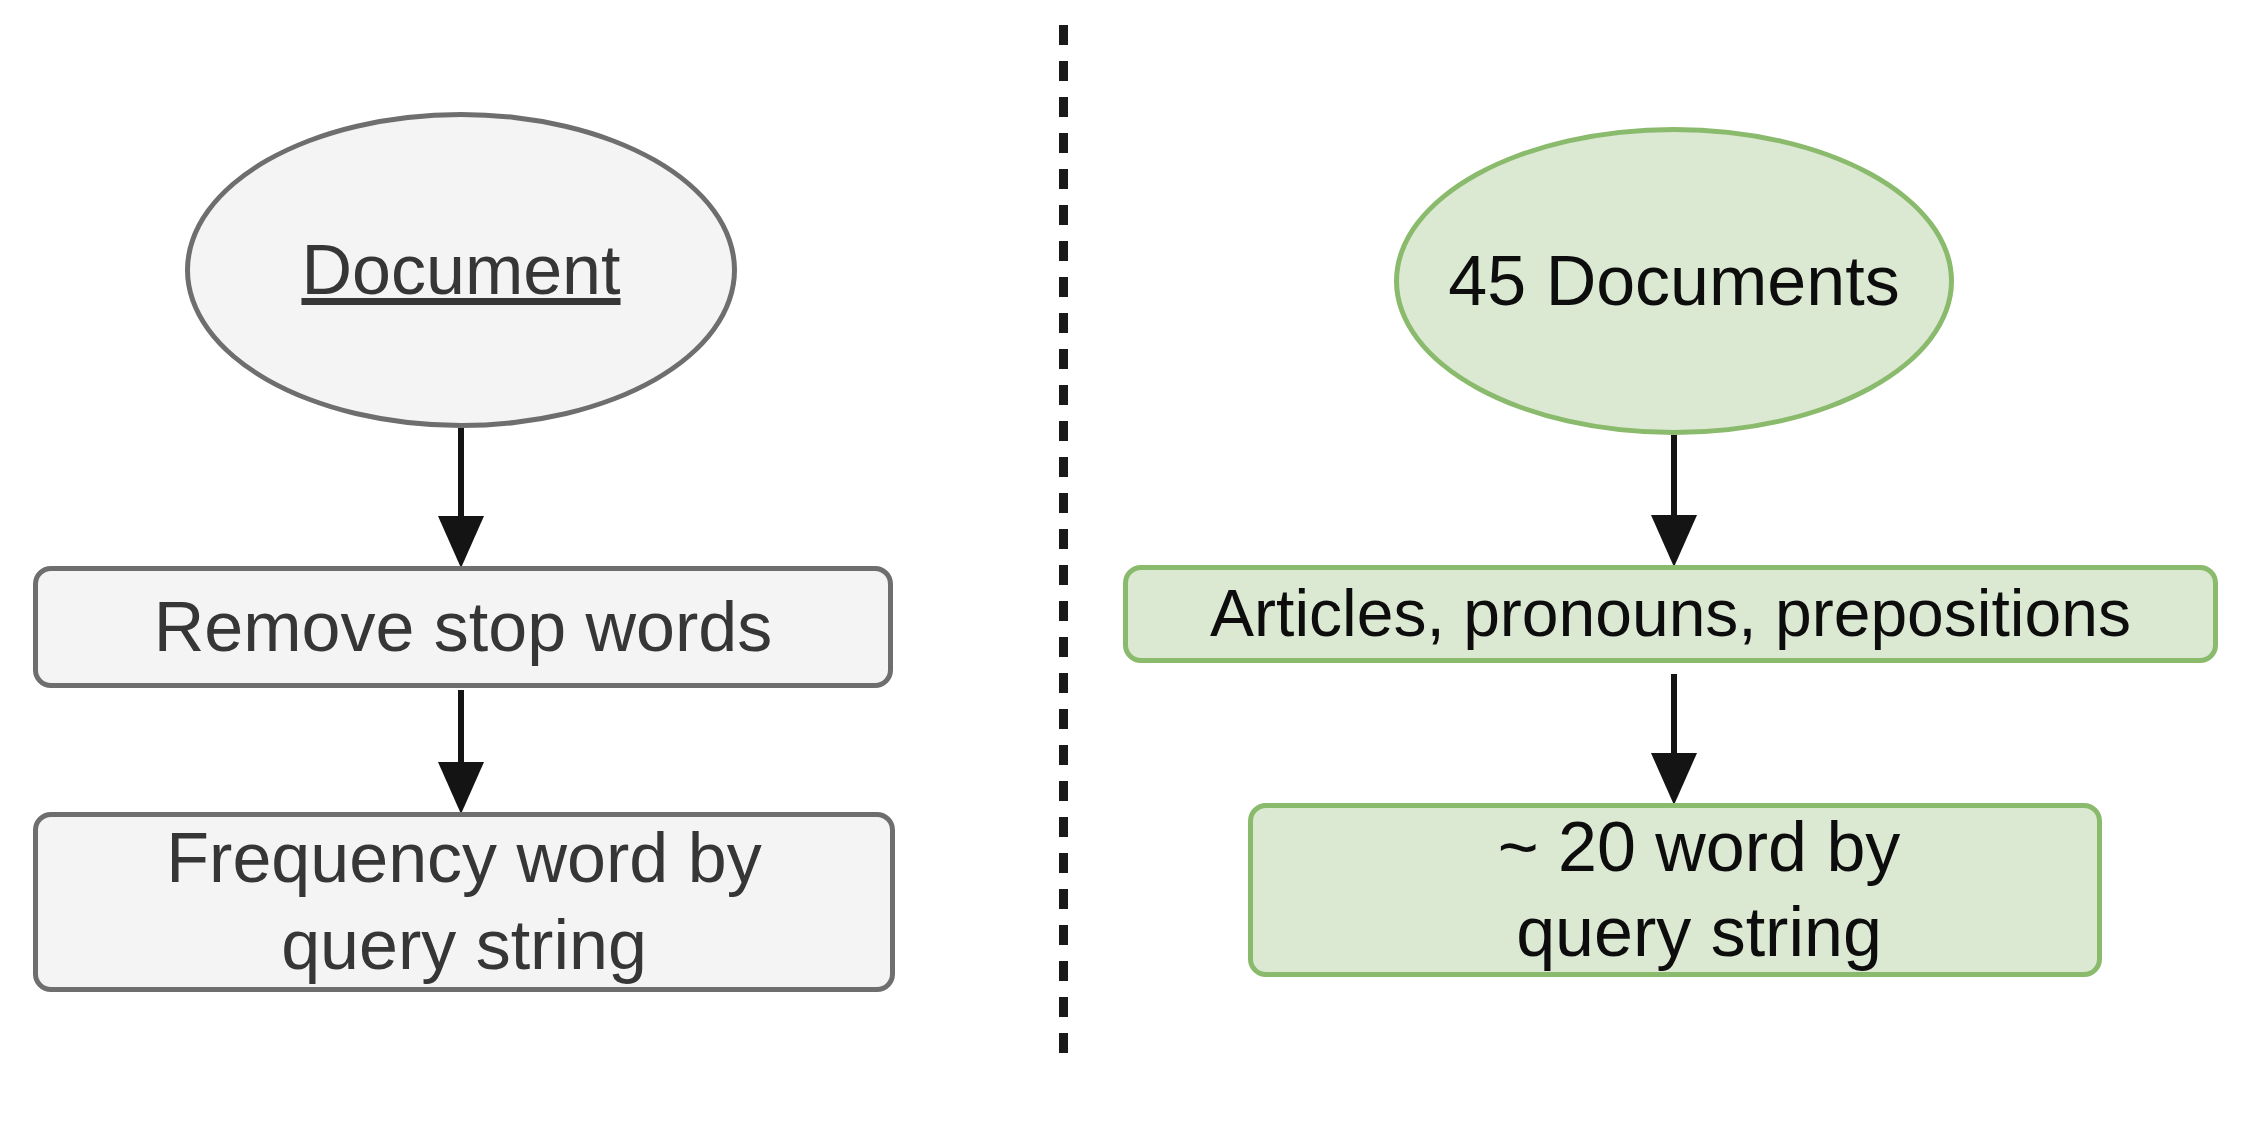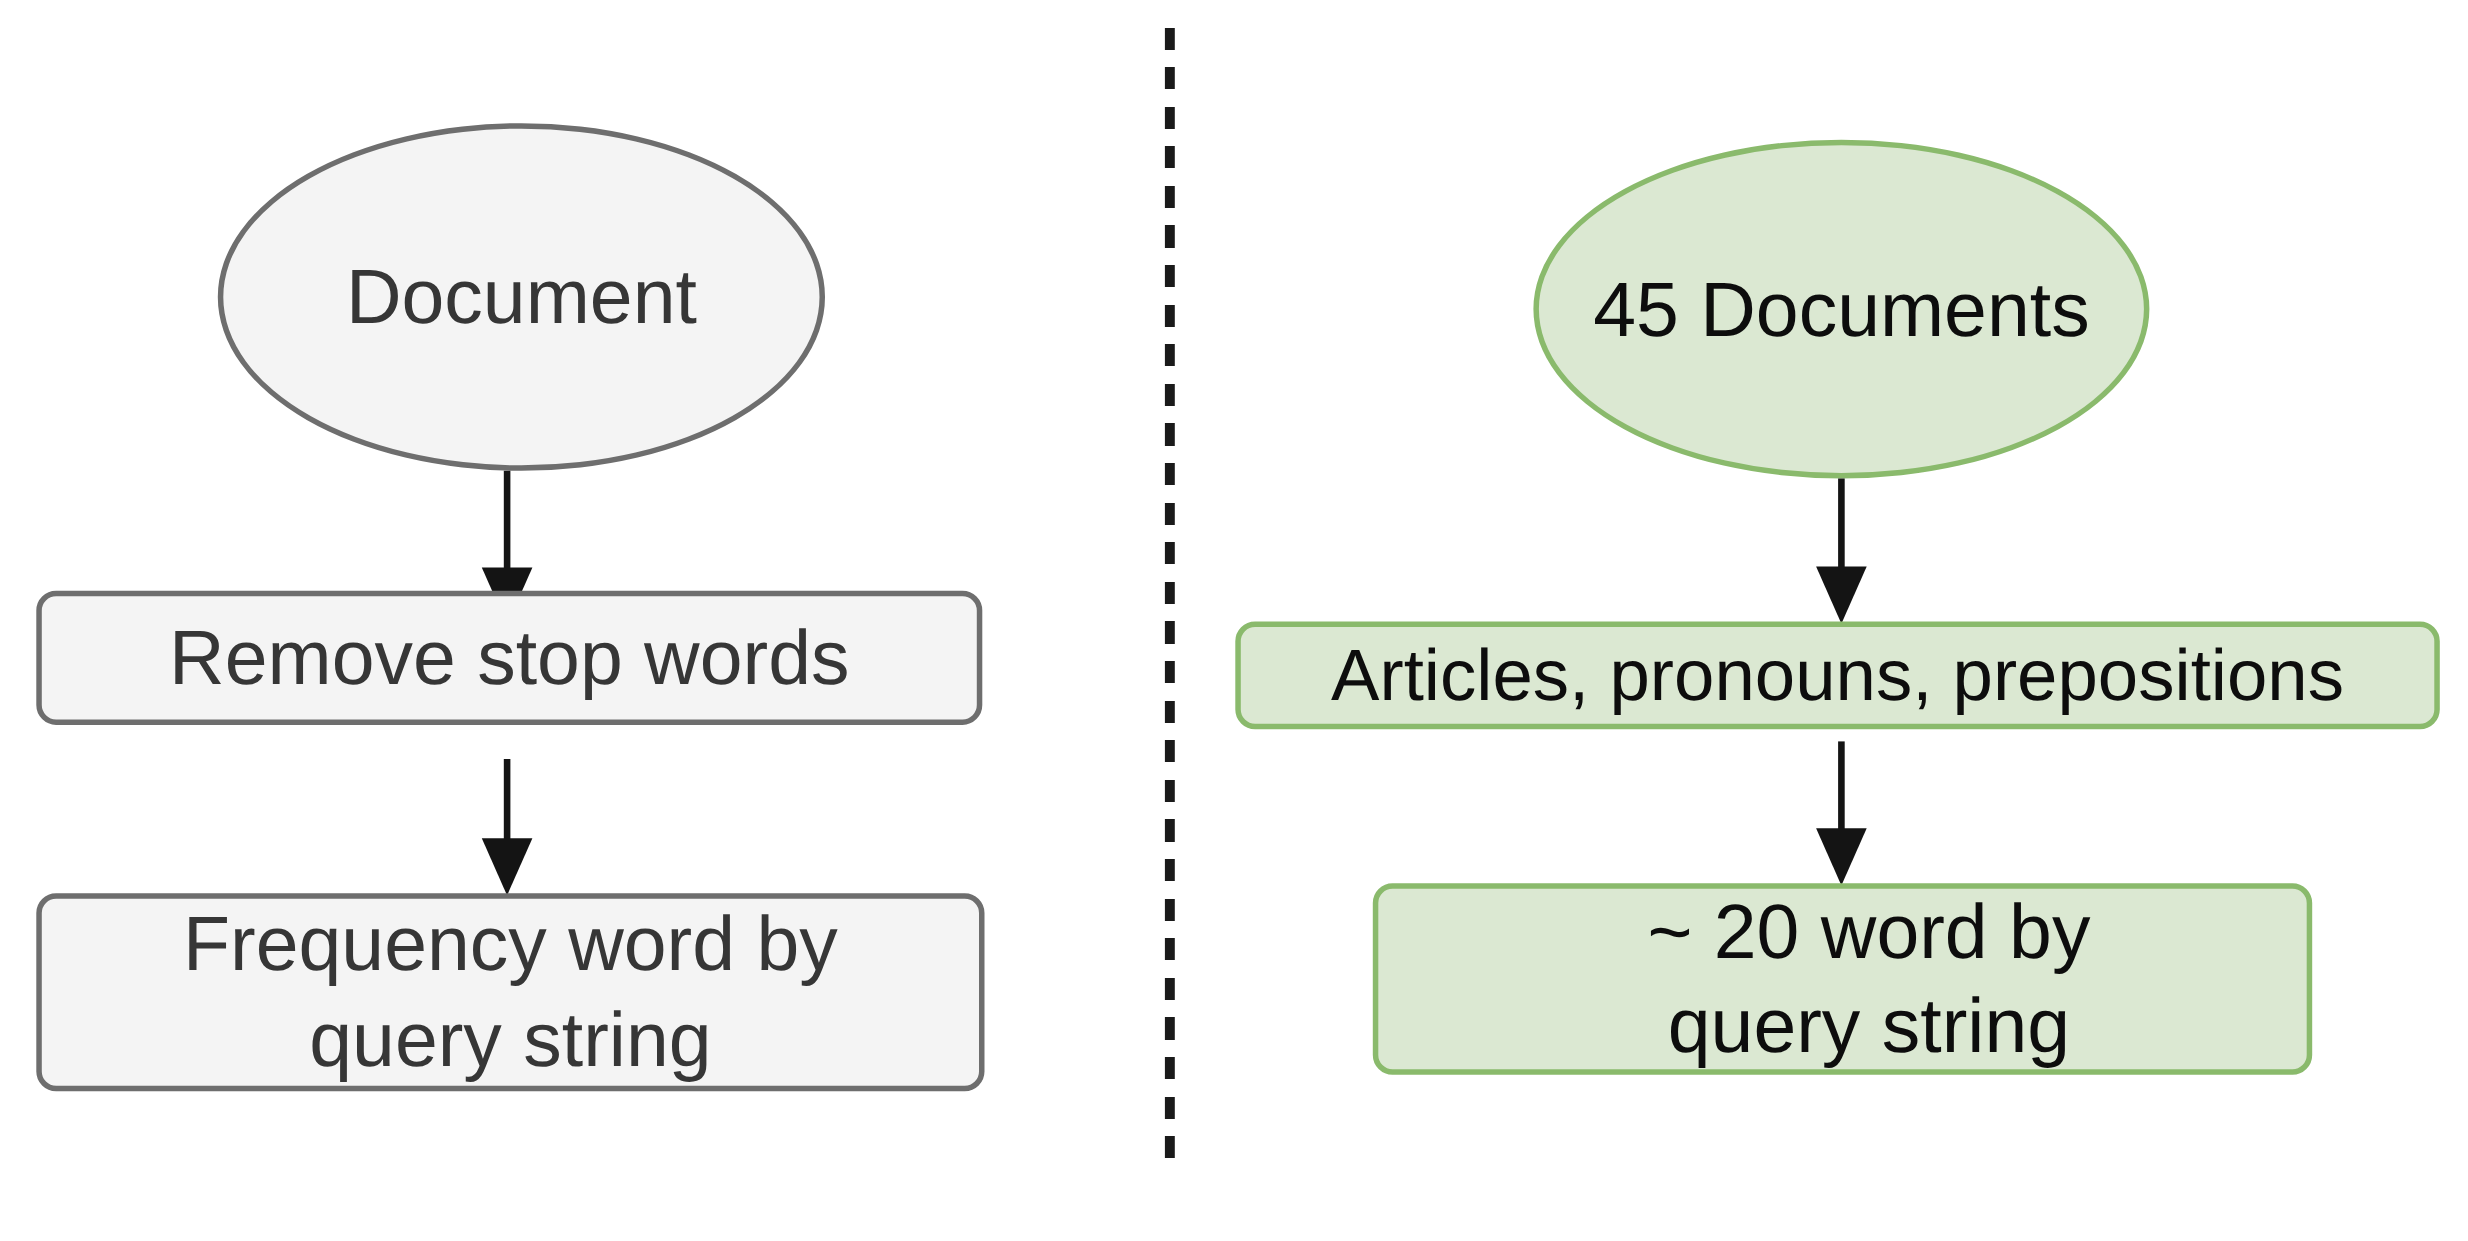--- a/index.html
+++ b/index.html
@@ -29,22 +29,22 @@
     color:var(--text_left,#363636);
   }
   .green{
     background:var(--green_fill,#dbe8d2);
     border:5px solid var(--green_border,#8aba6c);
     color:var(--text_right,#0d0d0d);
     justify-content:center;
   }
 
   
-  #n-doc      {left:198px; top:112px; width:552px;  height:316px;}
-  #n-remove   {left:33px;  top:537px; width:860px;  height:122px;}
+  #n-doc      {left:185px; top:112px; width:552px;  height:316px;text-decoration:underline;}
+  #n-remove   {left:33px;  top:566px; width:860px;  height:122px;}
   #n-freq     {left:33px;  top:812px; width:862px;  height:180px; line-height:1.25;}
   #n-45       {left:1394px;top:127px; width:560px;  height:308px;}
   #n-articles {left:1123px;top:565px; width:1095px; height:98px; font-size:66px; white-space:nowrap;}
   #n-20       {left:1248px;top:803px; width:854px;  height:174px; line-height:1.22;padding-left:48px;}
 
   
   .arrow{position:absolute;width:48px;}
   .arrow .shaft{
     position:absolute;top:0;left:50%;transform:translateX(-50%);
     width:6px;height:calc(100% - 46px);

